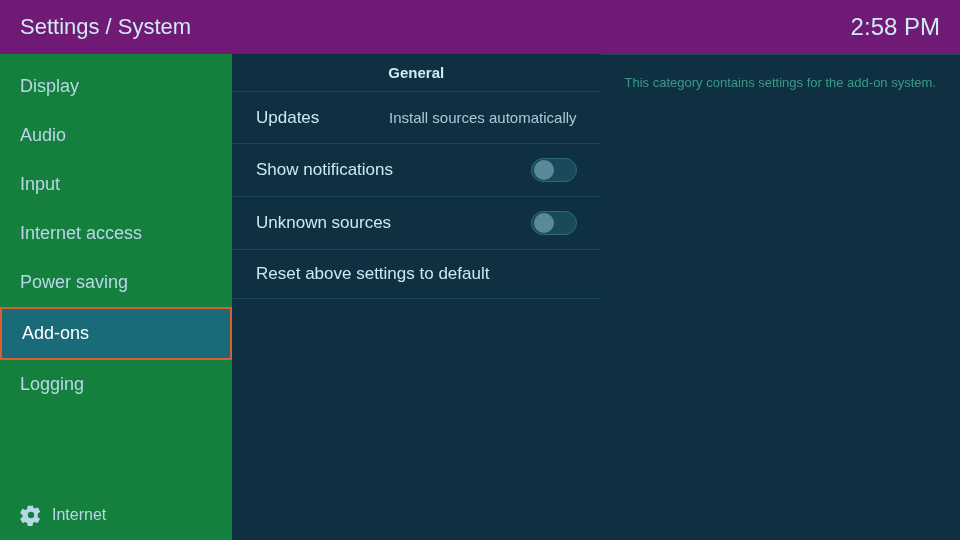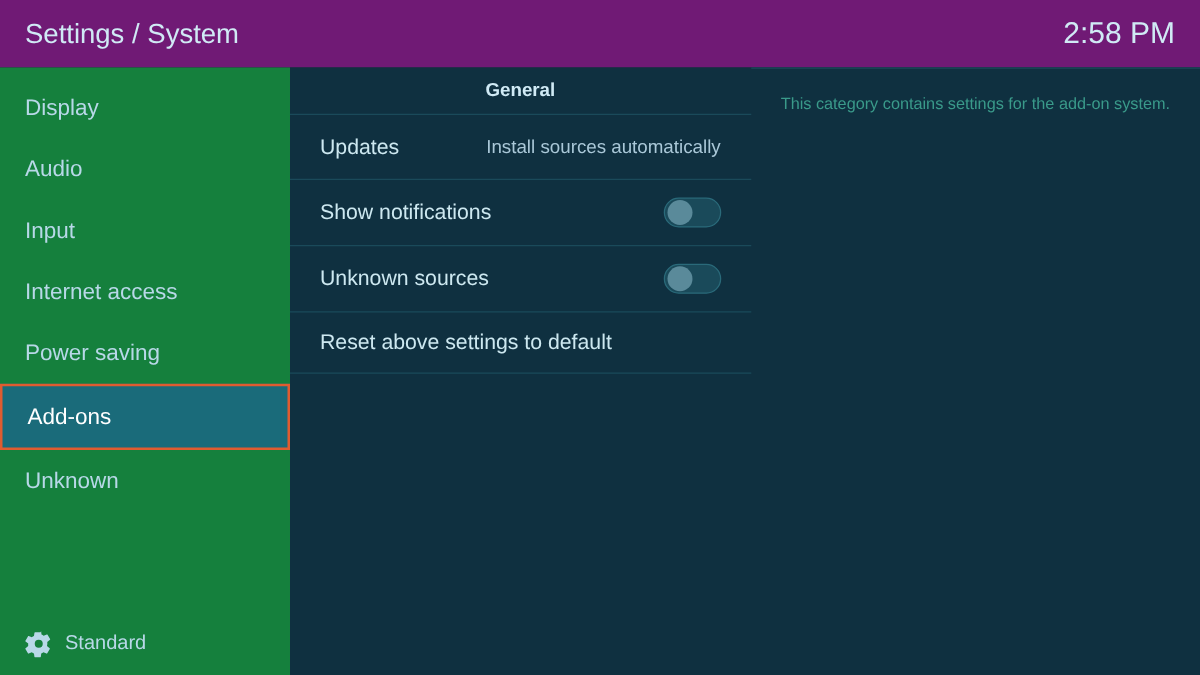--- a/index.html
+++ b/index.html
@@ -183,28 +183,28 @@
 
   <div id="sidebar">
 
     <div id="sidebar-items">
         <div class="sidebar-item">Display</div>
         <div class="sidebar-item">Audio</div>
         <div class="sidebar-item">Input</div>
         <div class="sidebar-item">Internet access</div>
         <div class="sidebar-item">Power saving</div>
         <div class="sidebar-item active">Add-ons</div>
-        <div class="sidebar-item">Unknown</div>
+        <div class="sidebar-item">Logging</div>
       </div>
 
     <div id="sidebar-bottom">
       <svg class="gear-icon" viewBox="0 0 24 24" fill="currentColor">
         <path d="M12 15.5A3.5 3.5 0 0 1 8.5 12 3.5 3.5 0 0 1 12 8.5a3.5 3.5 0 0 1 3.5 3.5 3.5 3.5 0 0 1-3.5 3.5m7.43-2.92c.04-.34.07-.67.07-1.08s-.03-.75-.07-1.08l2.33-1.82c.21-.16.27-.45.13-.69l-2.2-3.81c-.14-.24-.42-.32-.66-.24l-2.75 1.1c-.57-.44-1.18-.81-1.85-1.09l-.42-2.92C13.72 2.17 13.47 2 13.19 2H8.81c-.28 0-.53.17-.57.42l-.42 2.92c-.67.28-1.28.65-1.85 1.09l-2.75-1.1c-.24-.08-.52 0-.66.24l-2.2 3.81c-.14.24-.08.53.13.69l2.33 1.82c-.04.33-.07.67-.07 1.08s.03.75.07 1.08l-2.33 1.82c-.21.16-.27.45-.13.69l2.2 3.81c.14.24.42.32.66.24l2.75-1.1c.57.44 1.18.81 1.85 1.09l.42 2.92c.04.25.29.42.57.42h4.38c.28 0 .53-.17.57-.42l.42-2.92c.67-.28 1.28-.65 1.85-1.09l2.75 1.1c.24.08.52 0 .66-.24l2.2-3.81c.14-.24.08-.53-.13-.69l-2.33-1.82z"></path>
       </svg>
-      <span>Standard</span>
+      <span>Internet</span>
     </div>
   </div>
 
   <div id="content">
     <div id="content-inner">
       <div class="section-header">General</div>
 
       <div id="settings-rows">
           <div class="setting-row">
             <span class="setting-label">Updates</span>

